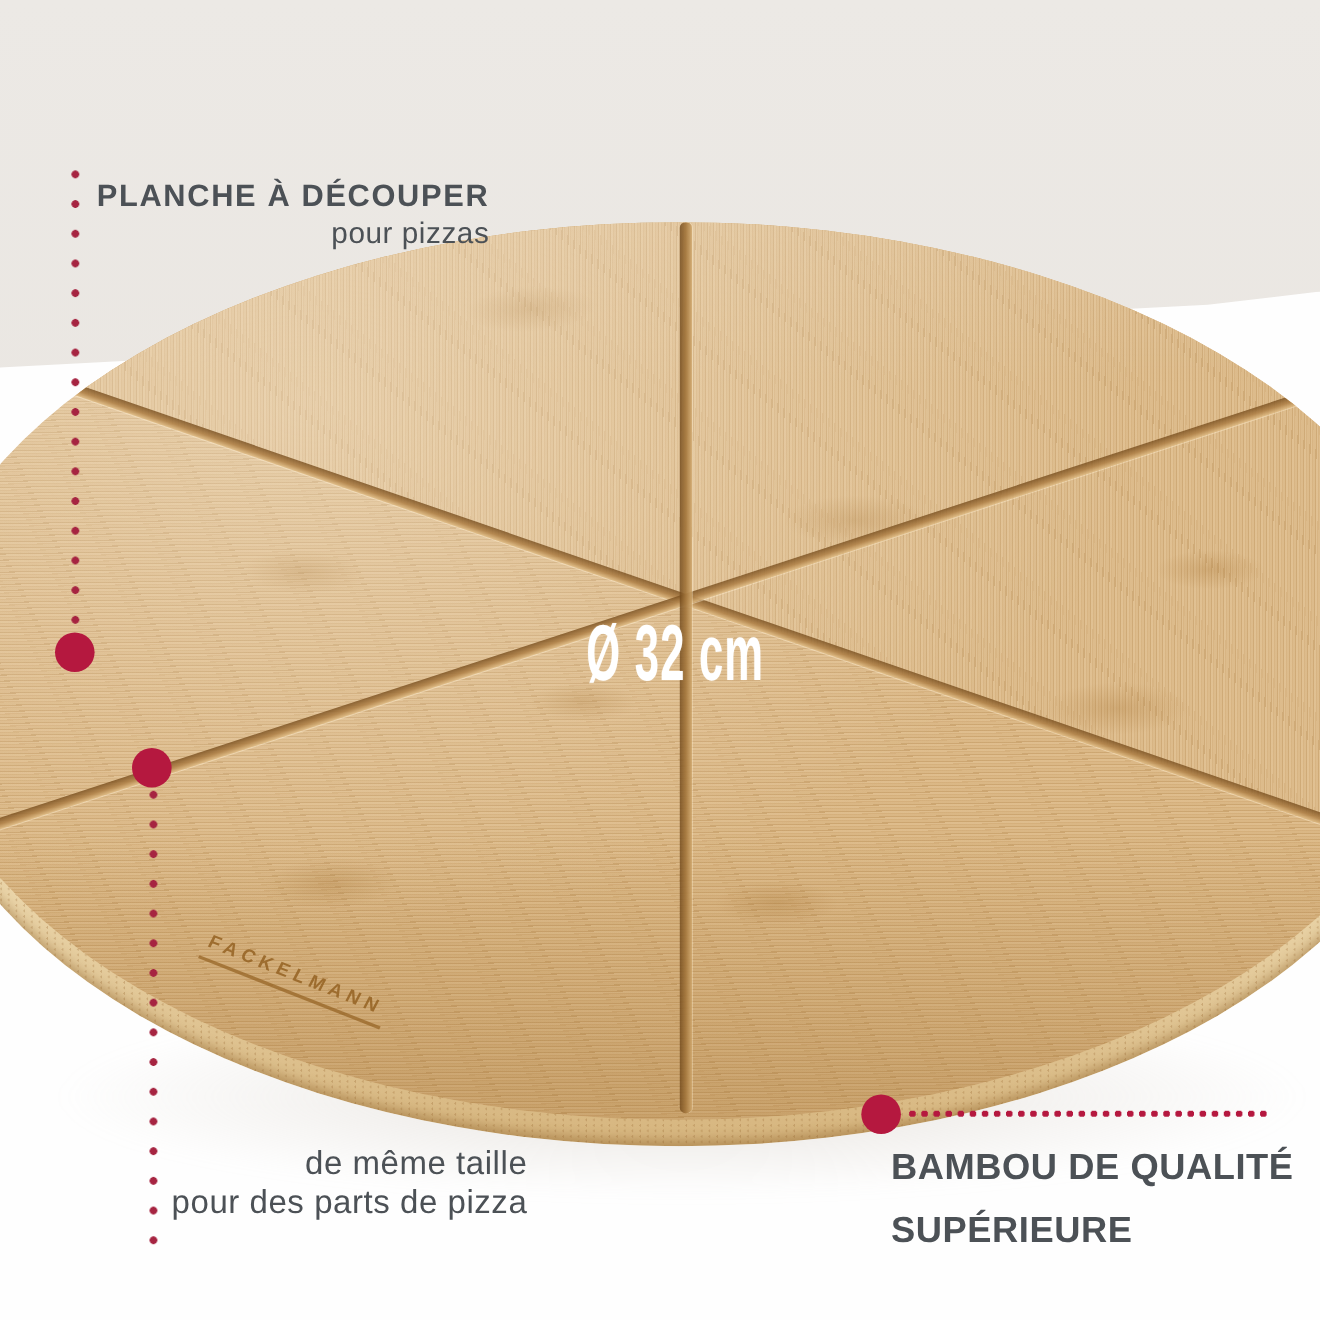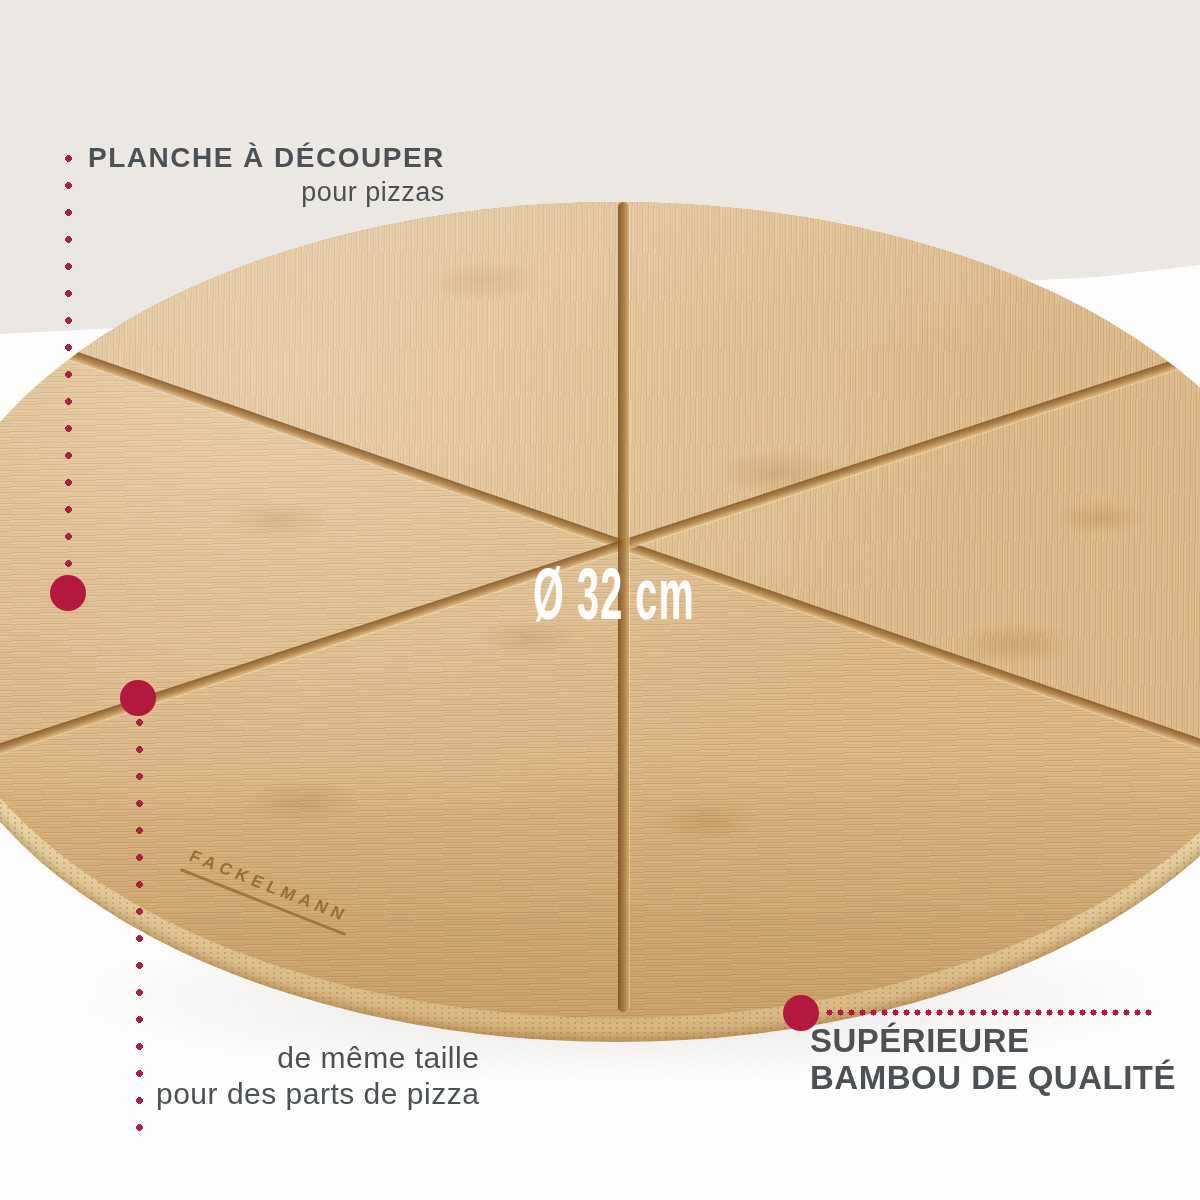--- a/index.html
+++ b/index.html
@@ -93,21 +93,21 @@
   .dotline-h{
     position:absolute;height:9px;left:824px;top:1008px;width:332px;
     background-image:radial-gradient(circle 3.1px at 5.5px 4.5px,#b5183f 96%,rgba(181,24,63,0));
     background-size:11px 9px;background-repeat:repeat-x;
   }
   .big-dot{position:absolute;width:36px;height:36px;border-radius:50%;background:#b5183f;}
   .dot1{left:50px;top:575px;}
   .dot2{left:120px;top:680px;}
   .dot3{left:783px;top:995px;}
   .callout{position:absolute;color:#4c5156;}
-  .callout .title{font-weight:700;white-space:nowrap;}
+  .callout .title{font-weight:700;white-space:nowrap;margin-top:20px;}
   .callout .sub{font-weight:400;white-space:nowrap;text-align:right;}
   .c1{left:88px;top:140px;}
   .c1 .title{font-size:28px;line-height:35px;letter-spacing:1.5px;}
   .c1 .sub{font-size:27px;line-height:35px;letter-spacing:.5px;}
   .c2{left:156px;top:1040px;}
   .c2 .title{font-size:32px;line-height:38px;letter-spacing:.5px;}
   .c2 .sub{font-size:30px;line-height:36px;letter-spacing:.5px;}
   .c3{left:810px;top:1022px;}
   .c3 .title{font-size:33px;line-height:37px;letter-spacing:.5px;}
 </style>
@@ -150,17 +150,17 @@
   <div class="big-dot dot2"></div>
   <div class="dotline-v line2"></div>
   <div class="callout c2">
     <div class="sub">de même taille</div>
     <div class="sub">pour des parts de pizza</div>
   </div>
 
   <div class="big-dot dot3"></div>
   <div class="dotline-h"></div>
   <div class="callout c3">
+    <div class="title">BAMBOU DE QUALITÉ</div>
     <div class="title">SUPÉRIEURE</div>
-    <div class="title">BAMBOU DE QUALITÉ</div>
   </div>
 
 </div>
 
 </body></html>

